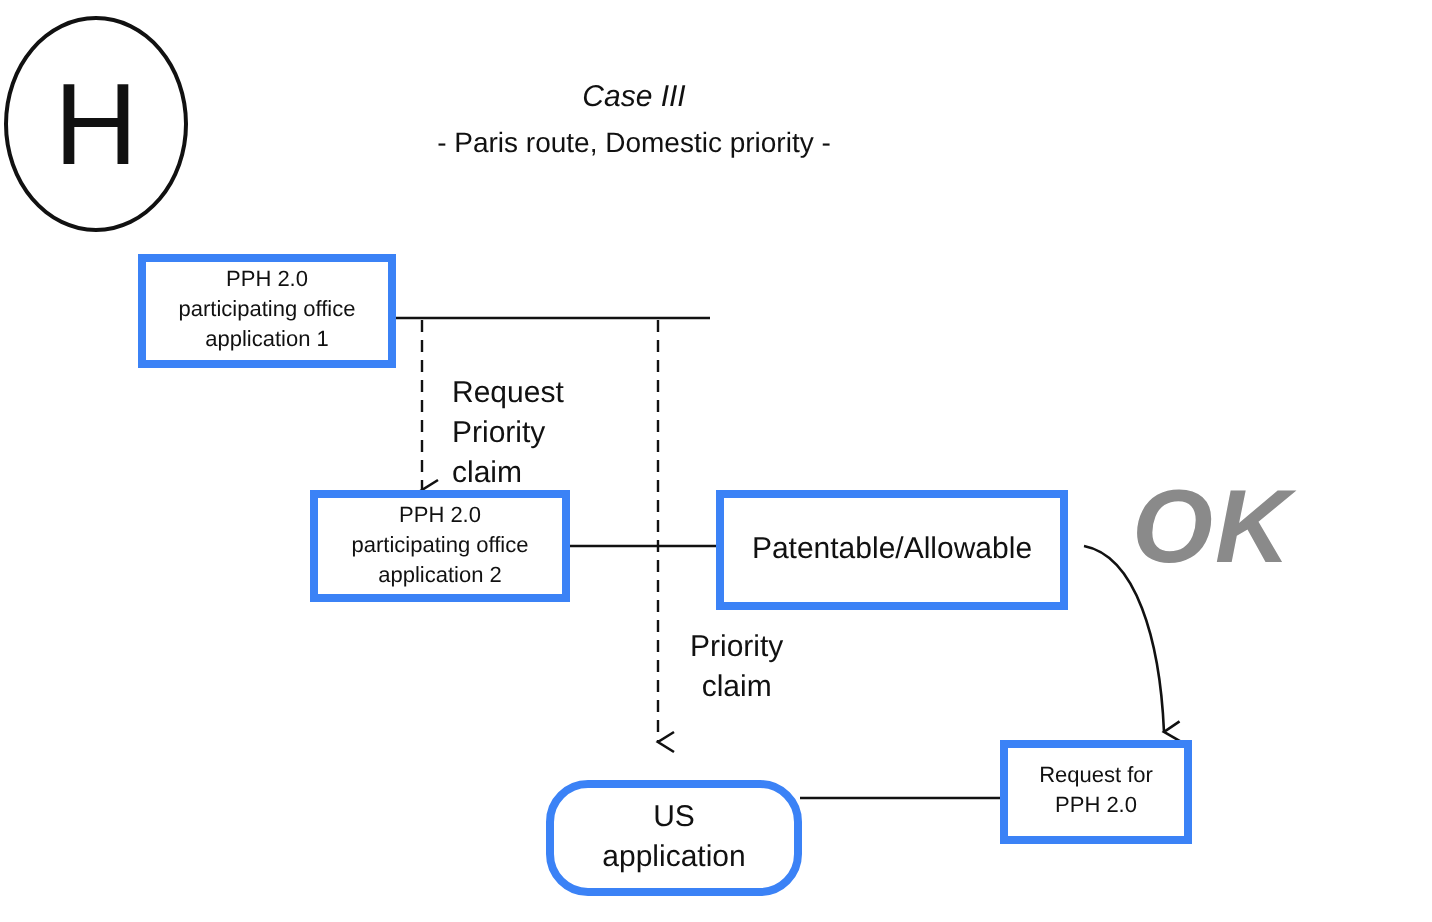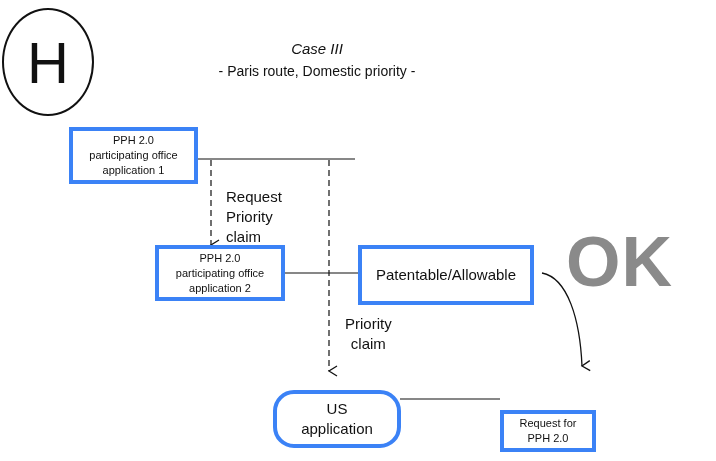--- a/index.html
+++ b/index.html
@@ -9,22 +9,22 @@
   .abs { position: absolute; }
   .box { position: absolute; border: 4px solid #3b82f6; box-sizing: border-box;
          display: flex; align-items: center; justify-content: center; text-align: center;
          background: #fff; }
   .small { font-size: 11px; line-height: 15px; }
   .med { font-size: 15px; line-height: 20px; }
   .lbl { font-size: 15px; line-height: 20px; }
   .title { position: absolute; left: 0; width: 634px; text-align: center; }
   .case { top: 40px; font-size: 15px; font-style: italic; text-align: center; }
   .sub { top: 63px; font-size: 14px; }
-  .ok { position: absolute; left: 566px; top: 222px; font-size: 70px; font-weight: bold;
-        color: #8a8a8a; letter-spacing: 1px; }
+  .ok { position: absolute; left: 566px; top: 234px; font-size: 52px; font-weight: bold;
+        color: #8a8a8a; letter-spacing: 1px; font-style: italic; }
   .hcircle { position: absolute; left: 2px; top: 8px; width: 92px; height: 108px;
              border: 2px solid #111; border-radius: 50%; box-sizing: border-box;
              display: flex; align-items: center; justify-content: center;
              font-size: 58px; font-weight: normal; }
 </style>
 </head>
 <body>
 
 <svg width="716" height="461">
   <defs>
@@ -80,18 +80,18 @@
   <div>claim</div>
 </div>
 
 <div class="box med" style="left:273px; top:390px; width:128px; height:58px;border-radius:21px;">
   <div>
     <div>US</div>
     <div>application</div>
   </div>
 </div>
 
-<div class="box small" style="left:500px; top:370px; width:96px; height:42px;margin-top:40px;">
+<div class="box small" style="left:500px; top:370px; width:96px; height:52px;">
   <div>
     <div>Request for</div>
     <div>PPH 2.0</div>
   </div>
 </div>
 
 </body></html>

